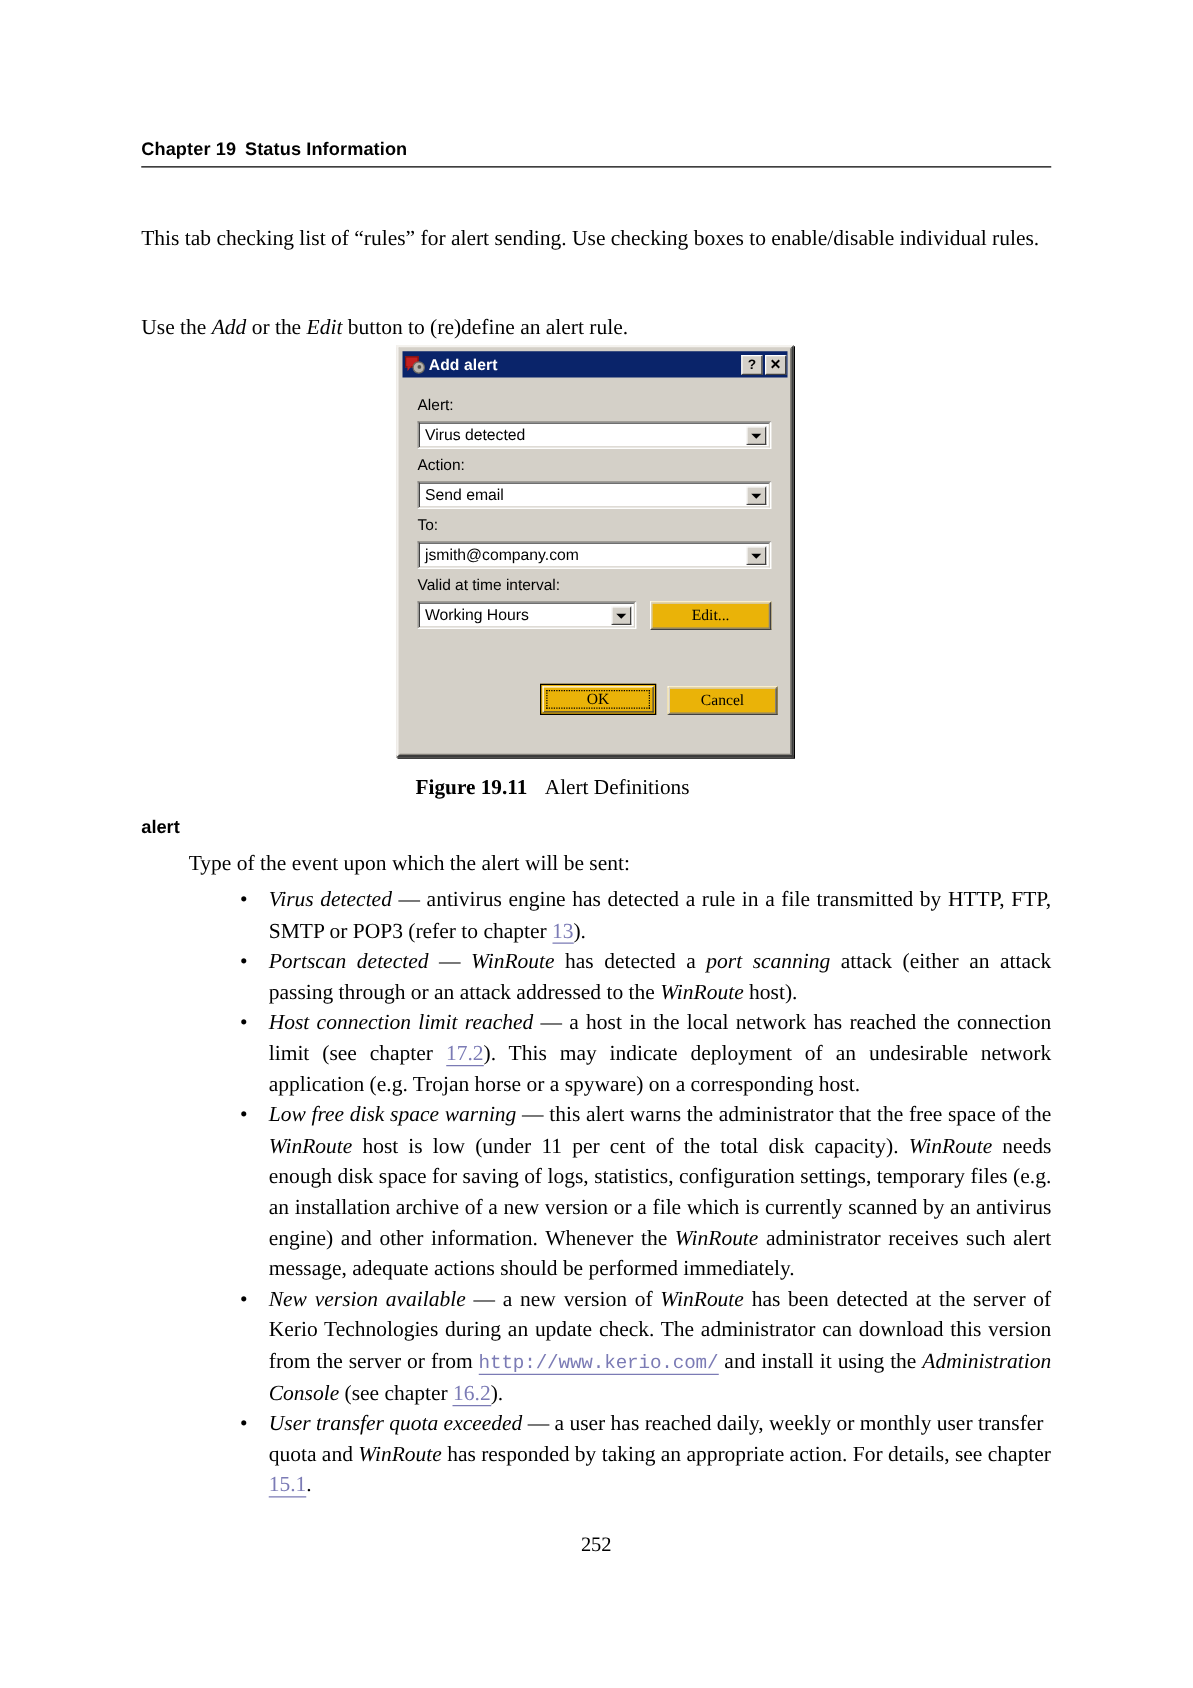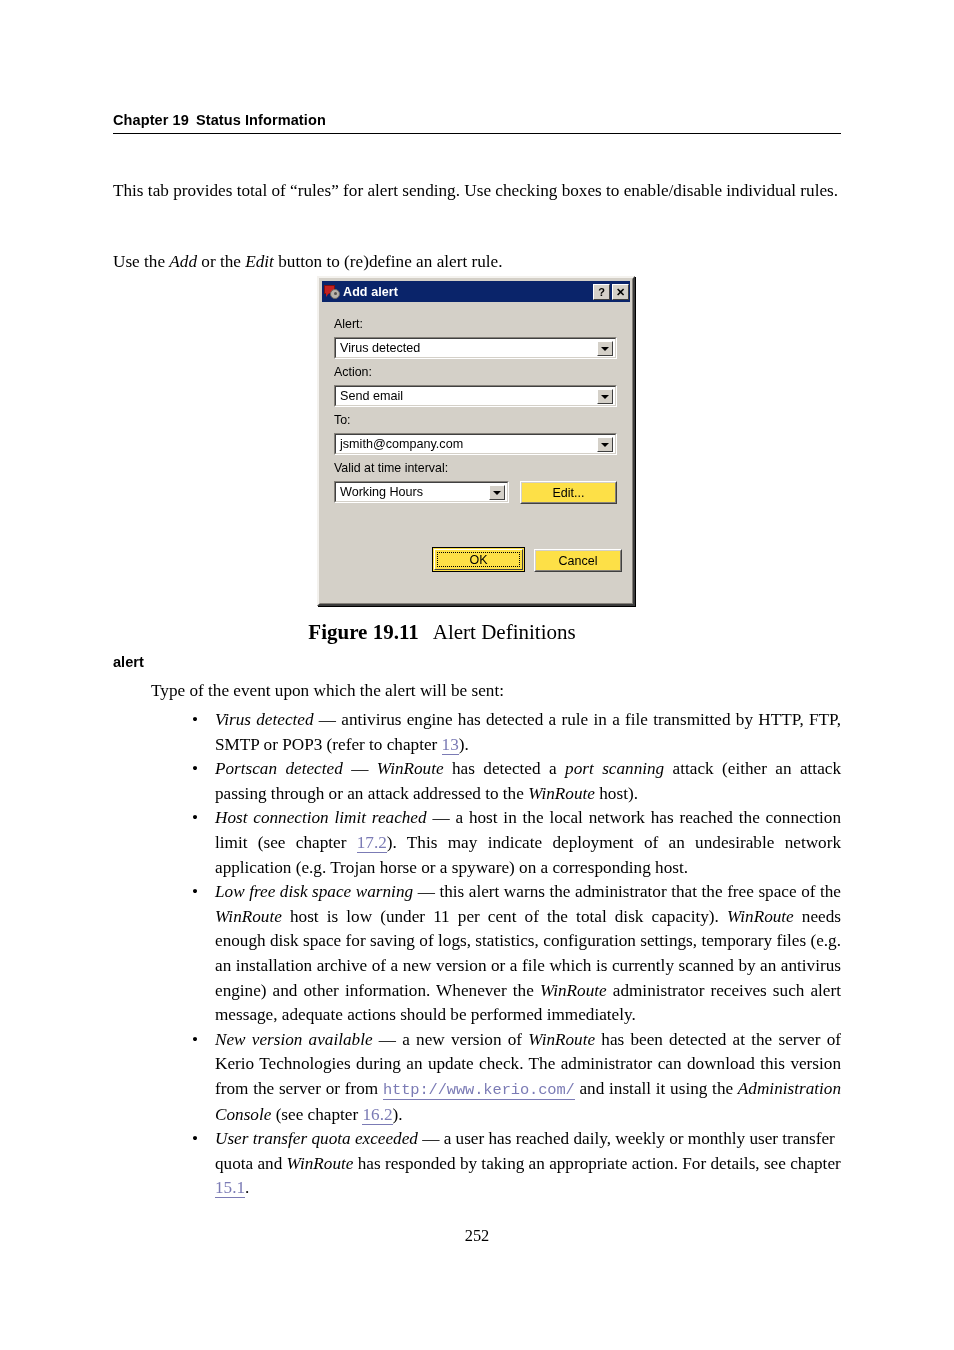--- a/index.html
+++ b/index.html
@@ -77,21 +77,21 @@
     border-bottom: 1px solid #7b7bb5;
     text-decoration: none;
     letter-spacing: -0.1px;
   }
   .figcaption {
     position: absolute;
     left: 0;
     top: 620px;
     width: 884px;
     text-align: center;
-    font-size: 21px;
+    font-size: 17px;
   }
   .figcaption .fignum { font-weight: bold; }
   .figcaption .figtitle { margin-left: 14px; }
 
   
   .dialog {
     position: absolute;
     left: 317px;
     top: 276px;
     width: 318px;
@@ -264,27 +264,27 @@
     top: 5px;
     width: 0; height: 0;
     border-left: 4px solid transparent;
     border-right: 4px solid transparent;
     border-top: 4px solid #000;
   }
 
   
   .btn {
     position: absolute;
-    background: #fde047;
+    background: #eab308;
     border-top: 1px solid #ffffff;
     border-left: 1px solid #ffffff;
     border-right: 1px solid #404040;
     border-bottom: 1px solid #404040;
     box-sizing: border-box;
-    font-family: Liberation Sans, sans-serif;
+    font-family: Liberation Serif, serif;
     font-size: 12.5px;
     color: #000;
     display: flex;
     align-items: center;
     justify-content: center;
   }
   .btn-face {
     position: absolute;
     left: 0; top: 0; right: 0; bottom: 0;
     border-top: 1px solid #d4d0c8;
@@ -372,21 +372,21 @@
 
 <div class="page">
 
   <div class="runhead">
     <div class="runhead-line">
       <span class="runhead-chapter">Chapter 19</span><span class="runhead-title">Status Information</span>
     </div>
     <div class="runhead-rule"></div>
   </div>
 
-  <div class="para" style="top:178px;"><span>This tab provides total of </span><span>“rules”</span><span> for alert sending. Use checking boxes to enable/disable individual rules.</span></div>
+  <div class="para" style="top:178px;"><span>This tab checking list of </span><span>“rules”</span><span> for alert sending. Use checking boxes to enable/disable individual rules.</span></div>
 
   <div class="para nojust" style="top:232px;margin-top:17px;"><span>Use the </span><i>Add</i><span> or the </span><i>Edit</i><span> button to (re)define an alert rule.</span></div>
 
   <div class="dialog">
     <div class="dialog-inner"></div>
 
     <div class="titlebar">
       <span class="title-icon">
         <span class="bubble"></span>
           <span class="tail"></span>

